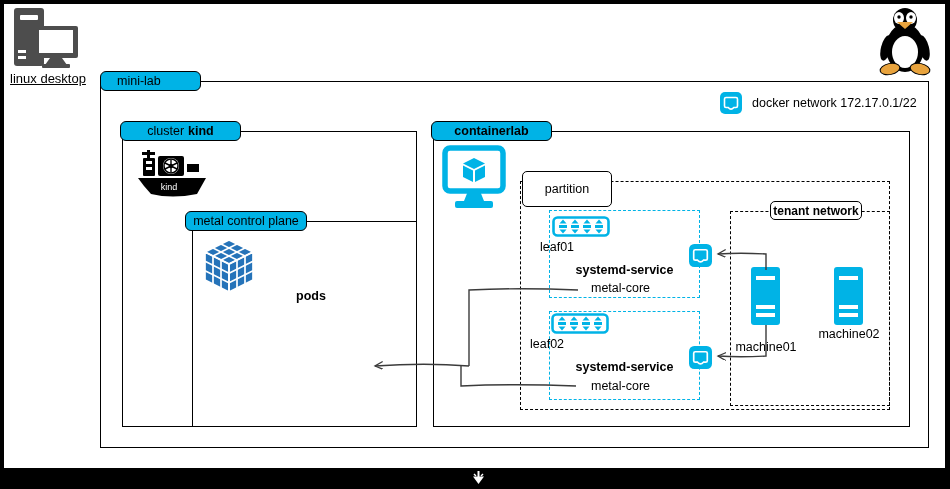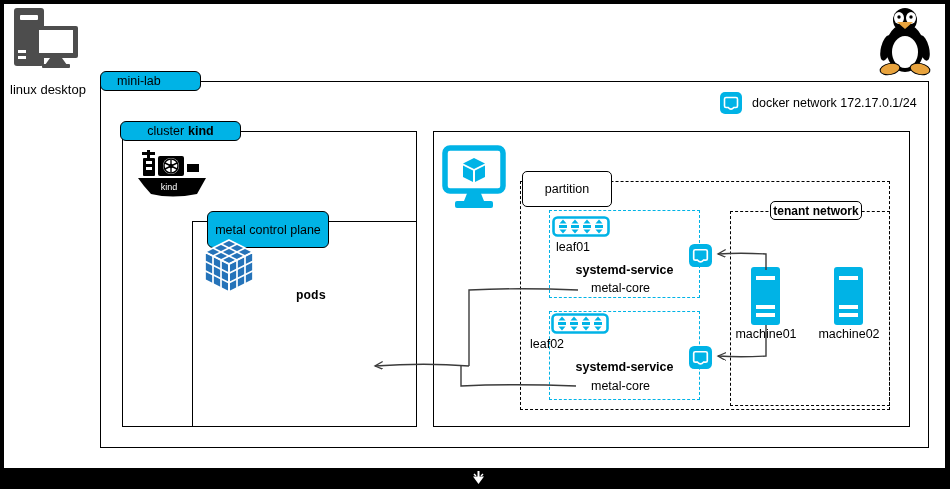--- a/index.html
+++ b/index.html
@@ -51,21 +51,21 @@
       <rect class="fill-gray" x="0" y="0" width="30" height="58" rx="3"></rect>
       <rect class="fill-white" x="6" y="7" width="18" height="5" rx="1"></rect>
       <rect class="fill-white" x="4" y="42" width="8" height="3"></rect>
       <rect class="fill-white" x="4" y="48" width="8" height="3"></rect>
       <rect class="fill-gray" x="20" y="18" width="44" height="32" rx="2"></rect>
       <rect class="fill-white" x="25" y="22" width="34" height="23"></rect>
       <polygon class="fill-gray" points="36,50 48,50 53,57 31,57"></polygon>
       <rect class="fill-gray" x="28" y="56" width="28" height="4" rx="1"></rect>
     </svg>
   </div>
-  <div class="txt center" style="left:2px;top:82px;width:92px;font-size:13px;">linux desktop</div>
+  <div class="txt center" style="left:2px;top:71px;width:92px;font-size:13px;text-decoration:underline;">linux desktop</div>
 
   <div class="abs icon" style="left:879px;top:6px;">
     <svg width="52" height="70" viewBox="0 0 52 70">
       <ellipse class="fill-black" cx="26" cy="42" rx="19" ry="24"></ellipse>
       <circle class="fill-black" cx="26" cy="14" r="12"></circle>
       <ellipse class="fill-white" cx="20" cy="12" rx="5" ry="6"></ellipse>
       <ellipse class="fill-white" cx="32" cy="12" rx="5" ry="6"></ellipse>
       <circle class="fill-black" cx="20" cy="11" r="1.7"></circle>
       <circle class="fill-black" cx="32" cy="11" r="1.7"></circle>
       <polygon points="18,16 34,16 26,23" fill="#e8a33d"></polygon>
@@ -79,21 +79,21 @@
 
   <div class="box" style="left:100px;top:81px;width:829px;height:367px;"></div>
   <div class="pill left" style="left:100px;top:71px;width:101px;height:20px;">mini-lab</div>
 
   <div class="abs icon" style="left:720px;top:92px;">
     <svg width="22" height="22" viewBox="0 0 22 22">
       <rect class="fill-cyan" x="0" y="0" width="22" height="22" rx="5"></rect>
       <path d="M6,5.5 H16 Q17.5,5.5 17.5,7 V14 Q17.5,15.5 16,15.5 H13.8 Q11,18.8 8.2,15.5 H6 Q4.5,15.5 4.5,14 V7 Q4.5,5.5 6,5.5 Z" fill="none" stroke="#fff" stroke-width="1.6"></path>
     </svg>
   </div>
-  <div class="txt" style="left:752px;top:96px;">docker network 172.17.0.1/24</div>
+  <div class="txt" style="left:752px;top:96px;">docker network 172.17.0.1/22</div>
 
   <div class="box" style="left:122px;top:131px;width:295px;height:296px;"></div>
   <div class="pill" style="left:120px;top:121px;width:121px;height:20px;gap:4px;">
     <span>cluster</span>
       <span class="bold">kind</span>
   </div>
 
   <div class="abs icon" style="left:138px;top:144px;">
     <svg width="68" height="54" viewBox="0 0 68 54">
       <rect class="fill-black" x="9" y="6" width="3" height="26"></rect>
@@ -110,21 +110,21 @@
         <line x1="27" y1="25" x2="39" y2="19"></line>
       </g>
       <circle cx="33" cy="22" r="2.2" class="fill-black"></circle>
       <rect class="fill-black" x="49" y="20" width="12" height="8"></rect>
       <path class="fill-black" d="M0,34 H68 L59,50 Q34,55 13,50 L6,42 Z"></path>
       <text x="31" y="46" text-anchor="middle" font-size="9" fill="#fff" font-family="Liberation Sans, sans-serif">kind</text>
     </svg>
   </div>
 
   <div class="box" style="left:192px;top:221px;width:225px;height:206px;"></div>
-  <div class="pill" style="left:207px;top:211px;width:122px;height:37px;">metal control plane</div>
+  <div class="pill" style="left:185px;top:211px;width:122px;height:20px;">metal control plane</div>
 
   <div class="abs icon" style="left:203px;top:237px;">
     <svg width="52" height="58" viewBox="0 0 52 56">
       <polygon class="fill-blue" points="26,2 50,14 26,26 2,14"></polygon>
       <polygon class="fill-blue" points="2,14 26,26 26,54 2,42"></polygon>
       <polygon class="fill-blue" points="50,14 26,26 26,54 50,42"></polygon>
       <g stroke="#fff" stroke-width="1.7" fill="none">
         <line x1="10" y1="18" x2="34" y2="6"></line>
           <line x1="18" y1="22" x2="42" y2="10"></line>
         <line x1="10" y1="10" x2="34" y2="22"></line>
@@ -137,23 +137,24 @@
           <line x1="34" y1="22" x2="34" y2="50"></line>
         <line x1="26" y1="35.3" x2="50" y2="23.3"></line>
           <line x1="26" y1="44.7" x2="50" y2="32.7"></line>
         <polygon points="26,2 50,14 26,26 2,14"></polygon>
         <polygon points="2,14 26,26 26,54 2,42"></polygon>
         <polygon points="50,14 26,26 26,54 50,42"></polygon>
       </g>
     </svg>
   </div>
 
-  <div class="txt bold" style="left:296px;top:289px;font-family:Liberation Mono, monospace;">pods</div>
+  <div class="txt bold" style="left:296px;top:289px;">pods</div>
 
   <div class="box" style="left:433px;top:131px;width:477px;height:296px;"></div>
+  <div class="pill bold" style="left:431px;top:121px;width:121px;height:20px;">containerlab</div>
 
   <div class="abs icon" style="left:442px;top:145px;">
     <svg width="64" height="66" viewBox="0 0 64 66">
       <rect x="3" y="3" width="58" height="43" rx="5" fill="#fff" stroke="var(--cyan)" stroke-width="5.5"></rect>
       <polygon class="fill-cyan" points="32,13 43,18.5 32,24 21,18.5"></polygon>
       <polygon class="fill-cyan" points="21,20.5 31,25.5 31,37 21,32"></polygon>
       <polygon class="fill-cyan" points="43,20.5 33,25.5 33,37 43,32"></polygon>
       <polygon class="fill-cyan" points="26,46 38,46 42,56 22,56"></polygon>
       <rect class="fill-cyan" x="13" y="56" width="38" height="7" rx="2"></rect>
     </svg>
@@ -178,21 +179,21 @@
           <polygon points="19.5,13.5 26.5,13.5 23,17.5"></polygon>
         <polygon points="31.5,7.5 38.5,7.5 35,3.5"></polygon>
           <rect x="31" y="9" width="8" height="3"></rect>
           <polygon points="31.5,13.5 38.5,13.5 35,17.5"></polygon>
         <polygon points="43.5,7.5 50.5,7.5 47,3.5"></polygon>
           <rect x="43" y="9" width="8" height="3"></rect>
           <polygon points="43.5,13.5 50.5,13.5 47,17.5"></polygon>
       </g>
     </svg>
   </div>
-  <div class="txt" style="left:556px;top:240px;">leaf01</div>
+  <div class="txt" style="left:540px;top:240px;">leaf01</div>
   <div class="txt bold center" style="left:549px;top:263px;width:151px;">systemd-service</div>
   <div class="txt center" style="left:545px;top:281px;width:151px;">metal-core</div>
 
   <div class="dashed-cyan" style="left:549px;top:311px;width:151px;height:89px;"></div>
   <div class="abs icon" style="left:551px;top:313px;">
     <svg width="58" height="21" viewBox="0 0 58 21">
       <rect x="1.5" y="1.5" width="55" height="18" rx="4" fill="#fff" stroke="var(--cyan)" stroke-width="2.6"></rect>
       <g class="fill-cyan">
         <polygon points="7.5,7.5 14.5,7.5 11,3.5"></polygon>
           <rect x="7" y="9" width="8" height="3"></rect>
@@ -227,21 +228,21 @@
   </div>
 
   <div class="abs icon" style="left:751px;top:267px;">
     <svg width="29" height="58" viewBox="0 0 29 58">
       <rect class="fill-cyan" x="0" y="0" width="29" height="58" rx="3"></rect>
       <rect class="fill-white" x="5" y="9" width="19" height="4"></rect>
       <rect class="fill-white" x="5" y="38" width="19" height="4"></rect>
       <rect class="fill-white" x="5" y="46" width="19" height="4"></rect>
     </svg>
   </div>
-  <div class="txt center" style="left:725px;top:327px;width:82px;">machine01</div>
+  <div class="txt center" style="left:725px;top:340px;width:82px;">machine01</div>
 
   <div class="abs icon" style="left:834px;top:267px;">
     <svg width="29" height="58" viewBox="0 0 29 58">
       <rect class="fill-cyan" x="0" y="0" width="29" height="58" rx="3"></rect>
       <rect class="fill-white" x="5" y="9" width="19" height="4"></rect>
       <rect class="fill-white" x="5" y="38" width="19" height="4"></rect>
       <rect class="fill-white" x="5" y="46" width="19" height="4"></rect>
     </svg>
   </div>
   <div class="txt center" style="left:808px;top:327px;width:82px;">machine02</div>

